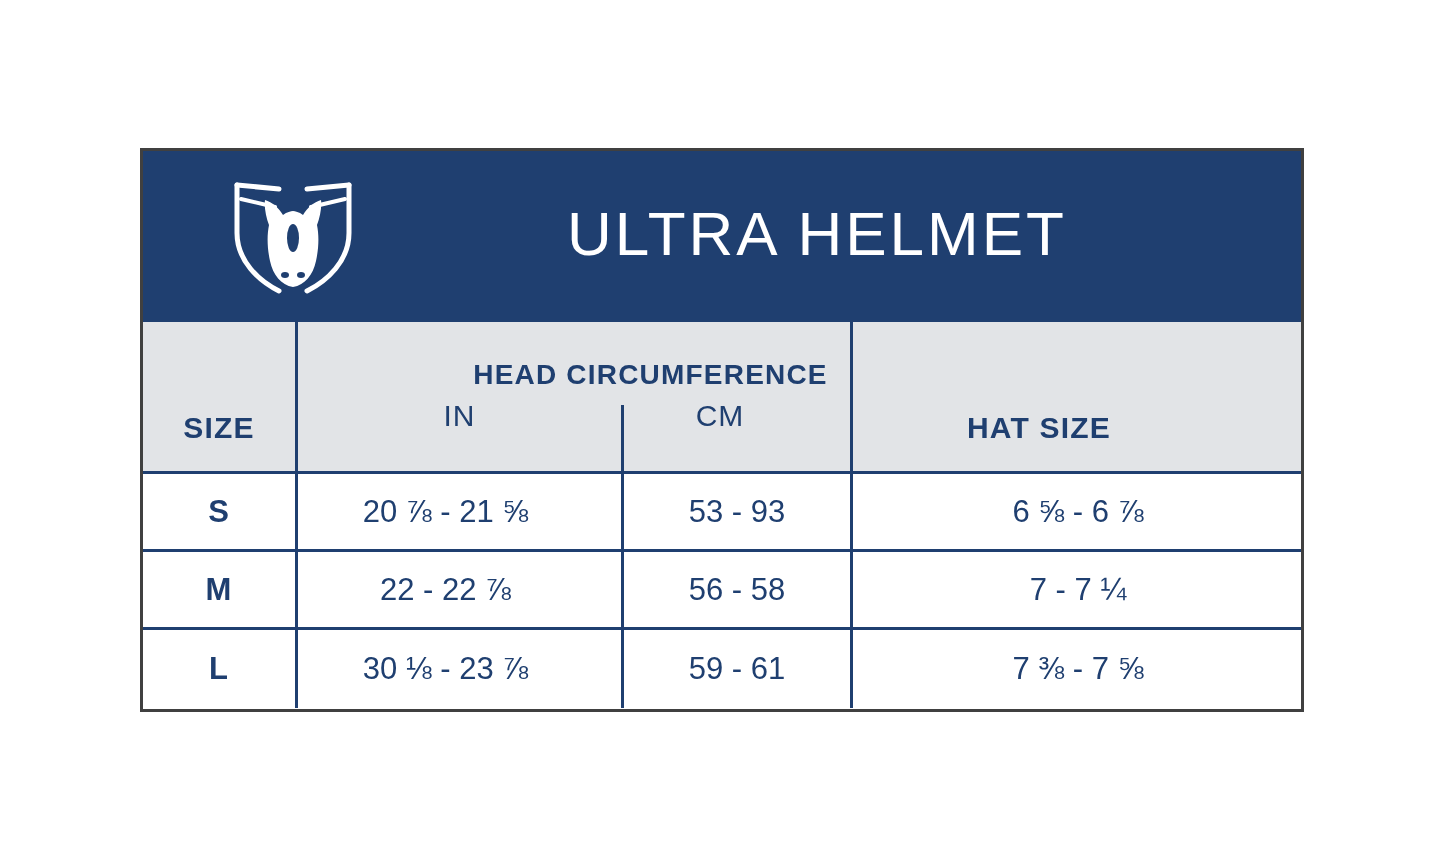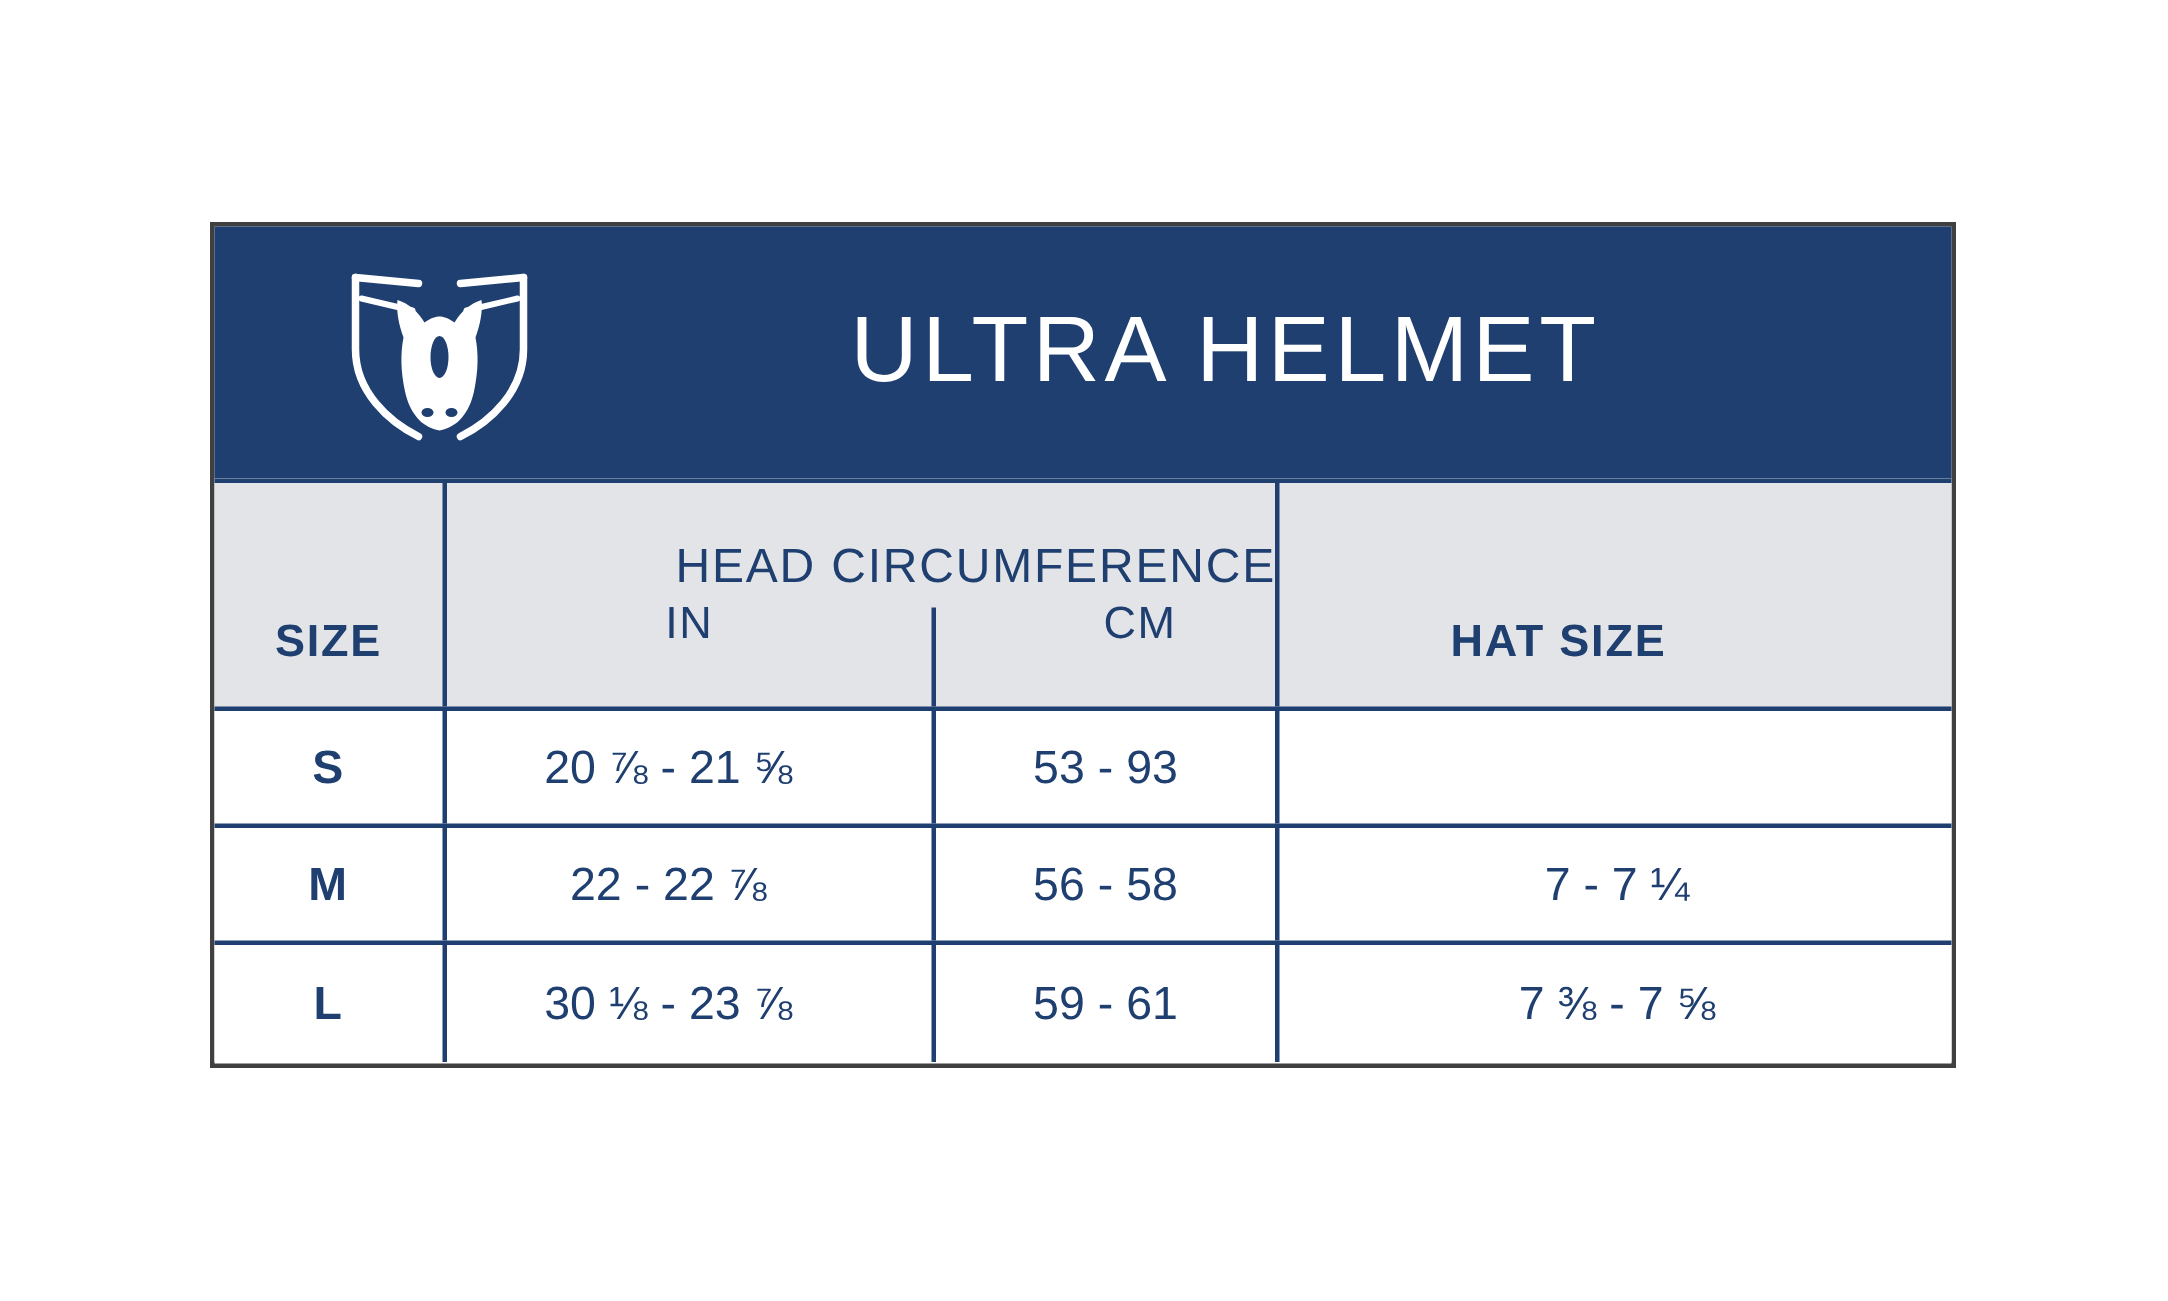--- a/index.html
+++ b/index.html
@@ -84,42 +84,42 @@
     display: flex;
     align-items: flex-end;
     justify-content: center;
     color: #1f3f70;
     font-family: "Liberation Sans", sans-serif;
     box-sizing: border-box;
   }
   .hb-size   { left: 0px;   width: 152px; }
   .hb-group  { left: 155px; width: 705px; }
   .hb-in     { left: 155px; width: 323px; }
-  .hb-cm     { left: 504px; width: 226px; }
+  .hb-cm     { left: 464px; width: 226px; }
   .hb-hat    { left: 710px; width: 372px; }
 
   .hb-label-strong {
     font-size: 30px;
     font-weight: 700;
     letter-spacing: 1.2px;
     padding-bottom: 26px;
   }
   .hb-label-light {
     font-size: 30px;
     font-weight: 400;
     letter-spacing: 1px;
     padding-bottom: 38px;
   }
   .hb-group {
     align-items: flex-start;
     justify-content: center;
   }
   .hb-group .hb-group-label {
-    font-size: 32px;
-    font-weight: 400;
+    font-size: 28px;
+    font-weight: 700;
     letter-spacing: 1.2px;
     padding-top: 37px;
   }
 
   
   .hb-rule {
     position: absolute;
     top: 0;
     bottom: 0;
     width: 3px;
@@ -245,20 +245,21 @@
 
     <div class="rows">
 
       <div class="row">
         <div class="row-rule rr-size"></div>
         <div class="row-rule rr-incm"></div>
         <div class="row-rule rr-hat"></div>
         <div class="cell c-size">S</div>
         <div class="cell c-in">20 ⅞ - 21 ⅝</div>
         <div class="cell c-cm">53 - 93</div>
+        <div class="cell c-hat">6 ⅝ - 6 ⅞</div>
       </div>
 
       <div class="row">
         <div class="row-rule rr-size"></div>
         <div class="row-rule rr-incm"></div>
         <div class="row-rule rr-hat"></div>
         <div class="cell c-size">M</div>
         <div class="cell c-in">22 - 22 ⅞</div>
         <div class="cell c-cm">56 - 58</div>
         <div class="cell c-hat">7 - 7 ¼</div>

